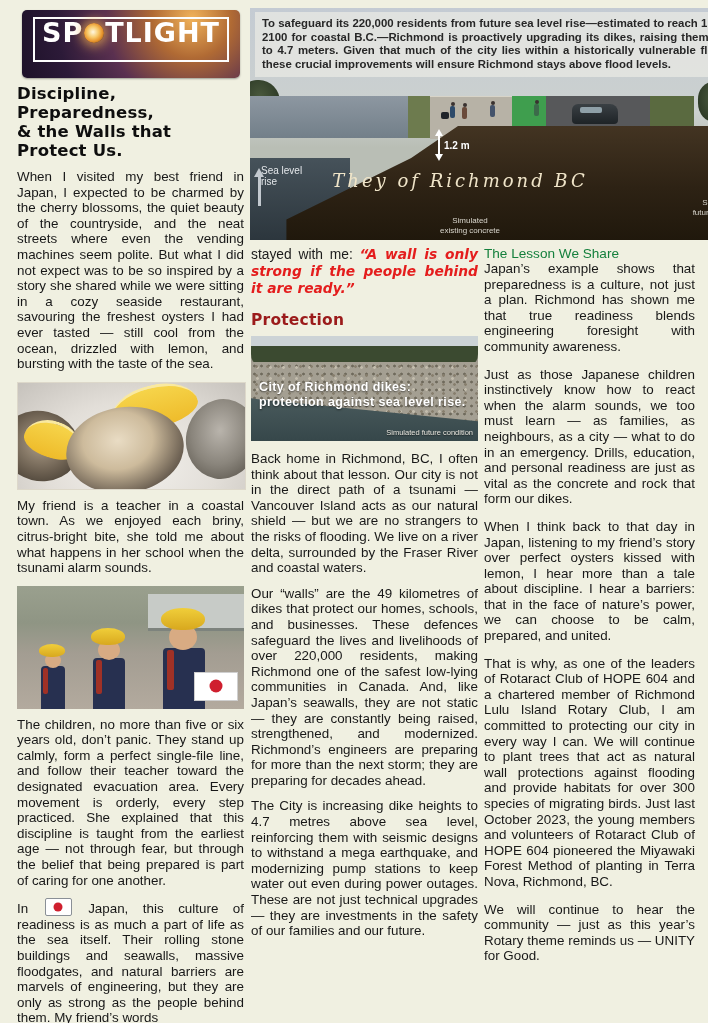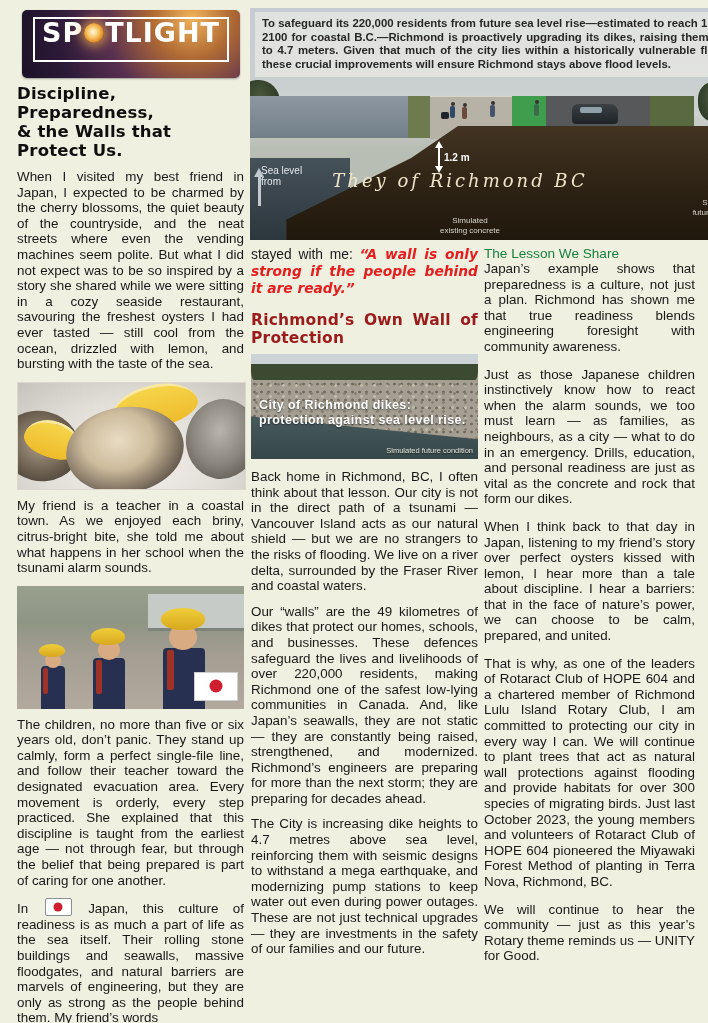--- a/index.html
+++ b/index.html
@@ -79,21 +79,21 @@
   .p3{left:240px;top:97px;background:#44536b;}
   .p4{left:284px;top:96px;background:#3c6a4a;}
   .stroller{position:absolute;left:191px;top:104px;width:8px;height:7px;border-radius:2px;background:#20242a;}
   .xsec-water{position:absolute;left:0;top:150px;width:100px;height:82px;background:linear-gradient(180deg,#46525a,#2c363d);}
   .xsec-dirt{position:absolute;left:0;right:0;top:118px;bottom:0;
              background:linear-gradient(180deg,#433422 0%,#2d2214 55%,#20180c 100%);
              clip-path:polygon(40% 0%,90% 0%,95% 16%,100% 34%,100% 100%,7% 100%,7% 82%,31% 28%);}
   .lbl-sea{position:absolute;left:8px;top:158px;display:flex;color:#e4e7ea;font-size:10px;line-height:10.5px;justify-content:flex-end;}
   .up-arrow{width:3px;height:34px;background:#c3c9cf;position:relative;margin-top:6px;}
   .up-arrow::before{content:'';position:absolute;top:-9px;left:-4px;border:5.5px solid transparent;border-bottom:9px solid #c3c9cf;}
-  .lbl-12m{position:absolute;left:188px;top:124px;display:flex;align-items:center;gap:4px;color:#fff;font-size:10px;font-weight:bold;margin-top:12px;}
+  .lbl-12m{position:absolute;left:188px;top:124px;display:flex;align-items:center;gap:4px;color:#fff;font-size:10px;font-weight:bold;}
   .v-arrow{width:2px;height:26px;background:#fff;position:relative;}
   .v-arrow::before,.v-arrow::after{content:'';position:absolute;left:-3px;border:4px solid transparent;}
   .v-arrow::before{top:-7px;border-bottom:7px solid #fff;}
   .v-arrow::after{bottom:-7px;border-top:7px solid #fff;}
   .lbl-city{position:absolute;left:70px;width:280px;top:162px;text-align:center;color:#efe4c8;
             font-family:"DejaVu Serif",serif;font-style:italic;font-size:18px;letter-spacing:3px;}
   .lbl-exist{position:absolute;left:150px;width:140px;top:208px;text-align:center;color:#d9d6cd;font-size:8px;line-height:9.5px;}
   .lbl-future{position:absolute;right:4px;width:92px;top:190px;text-align:center;color:#d9d6cd;font-size:8px;line-height:9.5px;}
 
   
@@ -177,21 +177,21 @@
     <div class="person p3"></div>
     <div class="person p4"></div>
     <div class="car"></div>
     <div class="xsec-water"></div>
     <div class="xsec-dirt"></div>
     <div class="hero-intro">To safeguard its 220,000 residents from future sea level rise—estimated to reach 1 meter by 2100 for coastal B.C.—Richmond is proactively upgrading its dikes, raising them from 3.5 to 4.7 meters. Given that much of the city lies within a historically vulnerable floodplain, these crucial improvements will ensure Richmond stays above flood levels.</div>
     <div class="lbl-sea">
       <span class="up-arrow"></span>
       <span>
         <span>Sea level</span><br>
-        <span>from</span>
+        <span>rise</span>
       </span>
     </div>
     <div class="lbl-12m">
       <span class="v-arrow"></span>
       <span>1.2 m</span>
     </div>
     <div class="lbl-city">They of Richmond BC</div>
     <div class="lbl-exist">
       <span>Simulated</span><br>
       <span>existing concrete</span>
@@ -245,21 +245,20 @@
       <span>Japan, this culture of readiness is as much a part of life as the sea itself. Their rolling stone buildings and seawalls, massive floodgates, and natural barriers are marvels of engineering, but they are only as strong as the people behind them. My friend’s words</span>
     </p>
   </div>
 
   <div class="col-mid">
     <p class="quote-line">
       <span>stayed with me:</span>
       <span class="quote-red">“A wall is only strong if the people behind it are ready.”</span>
     </p>
     <h2 class="mid-heading">
-      <span class="jl">Richmond’s Own Wall of</span>
       <span>Protection</span>
     </h2>
     <div class="fig fig-dike">
       <div class="dk-sky"></div>
       <div class="dk-trees"></div>
       <div class="dk-rocks"></div>
       <div class="dk-water"></div>
       <div class="dk-cap">
         <span>City of Richmond dikes:</span><br>
         <span>protection against sea level rise.</span>

